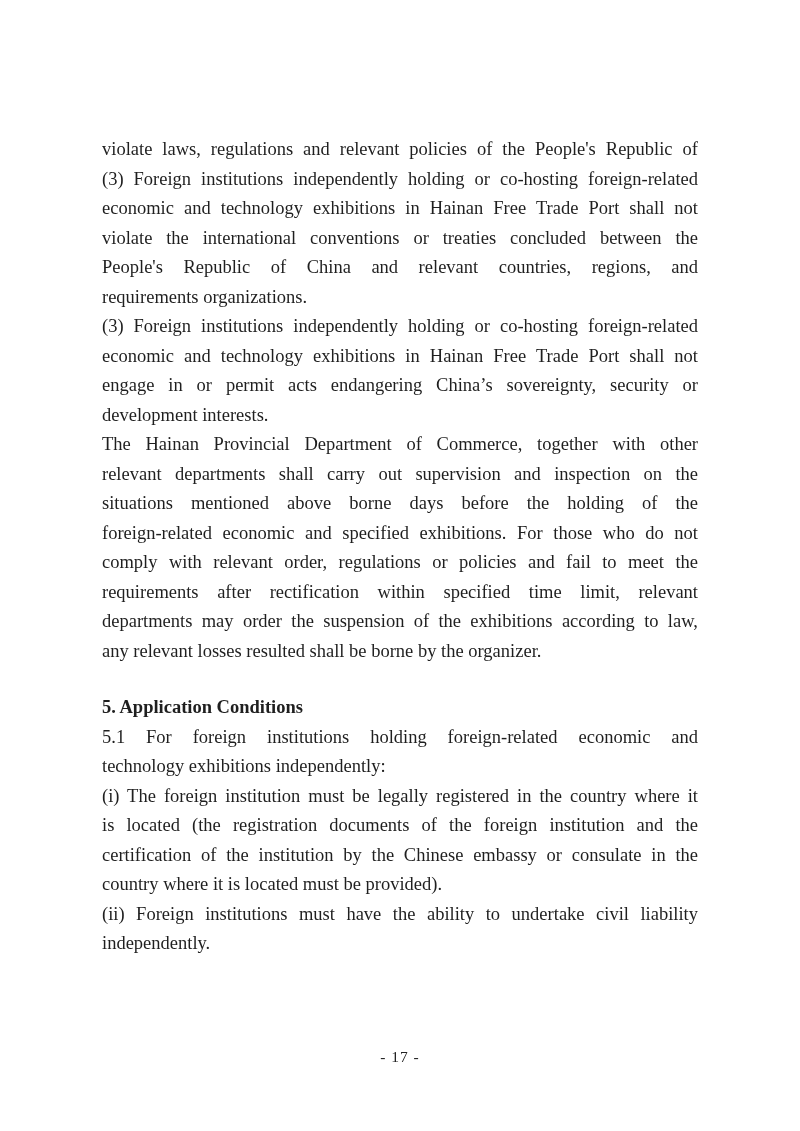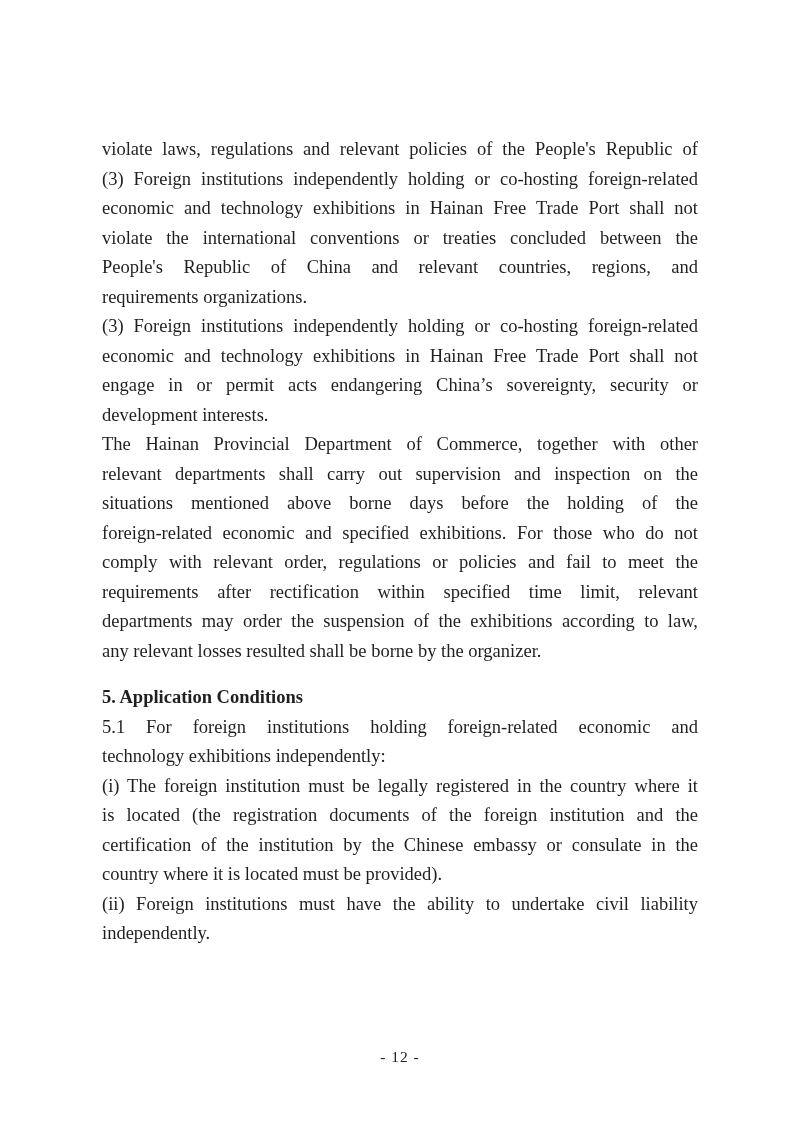--- a/index.html
+++ b/index.html
@@ -22,21 +22,21 @@
     top: 135px;
     width: 596px;
     font-size: 18.5px;
     line-height: 29.5px;
   }
   .para {
     margin: 0;
   }
   .para.heading {
     font-weight: bold;
-    margin-top: 17px;
+    margin-top: 27px;
   }
   .line {
     text-align: justify;
     text-align-last: justify;
     text-justify: inter-word;
     white-space: normal;
   }
   .line.last {
     text-align-last: left;
   }
@@ -97,15 +97,15 @@
         <div class="line">is located (the registration documents of the foreign institution and the</div>
         <div class="line">certification of the institution by the Chinese embassy or consulate in the</div>
         <div class="line last">country where it is located must be provided).</div>
       </div>
       <div class="para">
         <div class="line">(ii) Foreign institutions must have the ability to undertake civil liability</div>
         <div class="line last">independently.</div>
       </div>
     </div>
   <div class="footer">
-    <span>- 12 -</span>
+    <span>- 17 -</span>
   </div>
 </div>
 
 </body></html>

